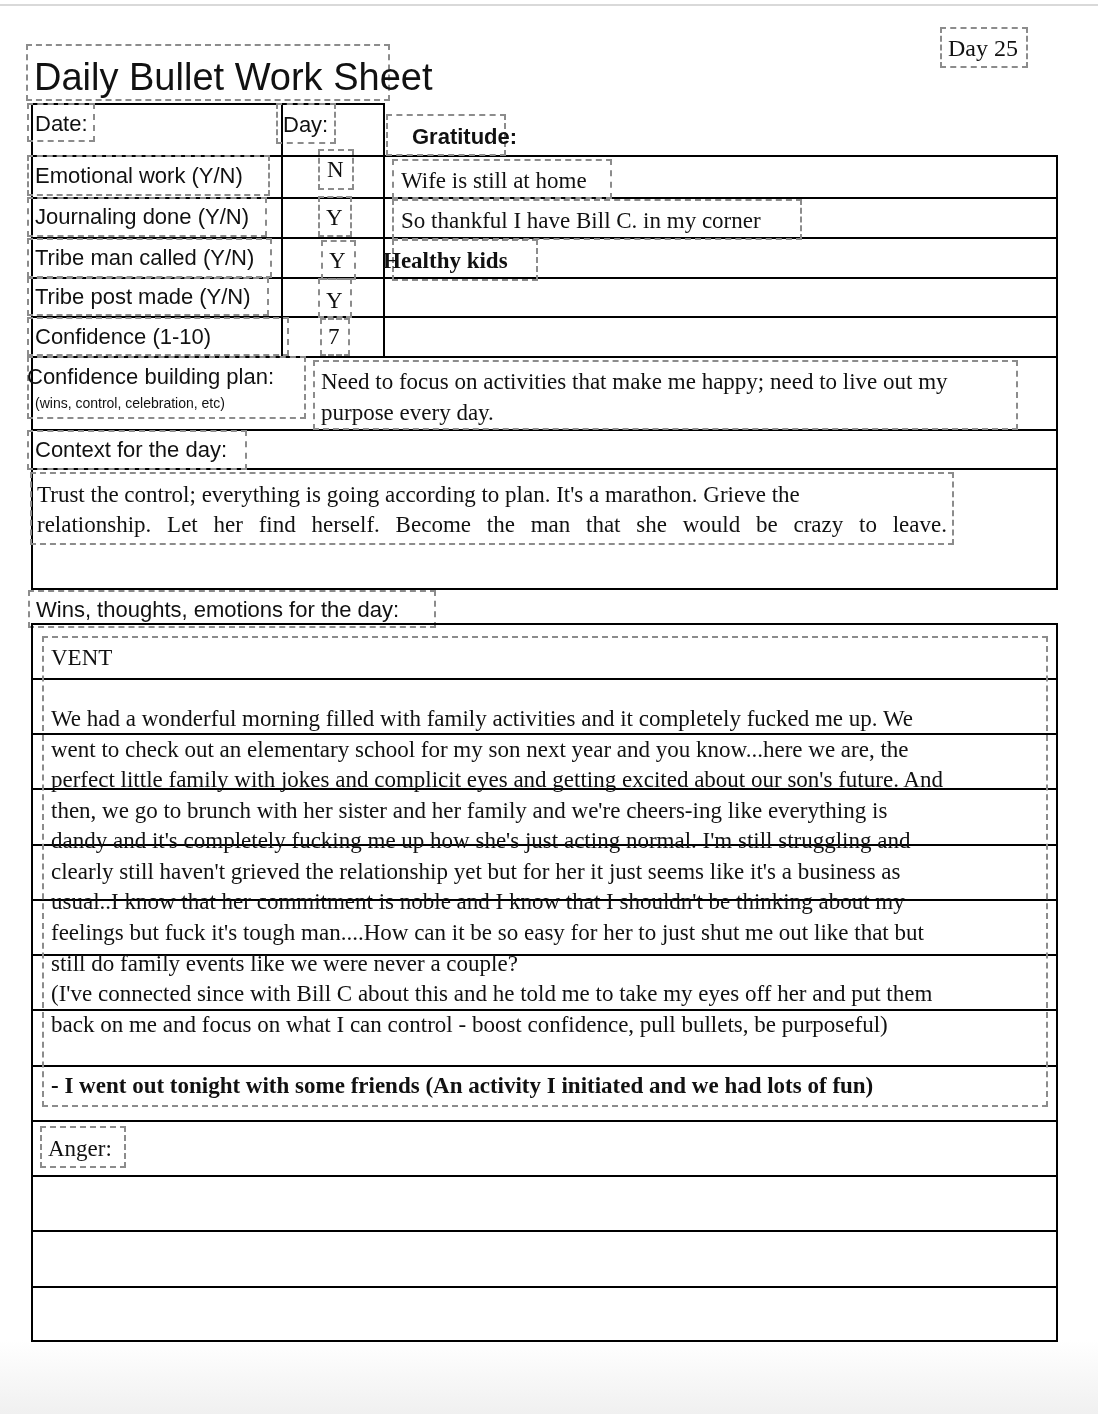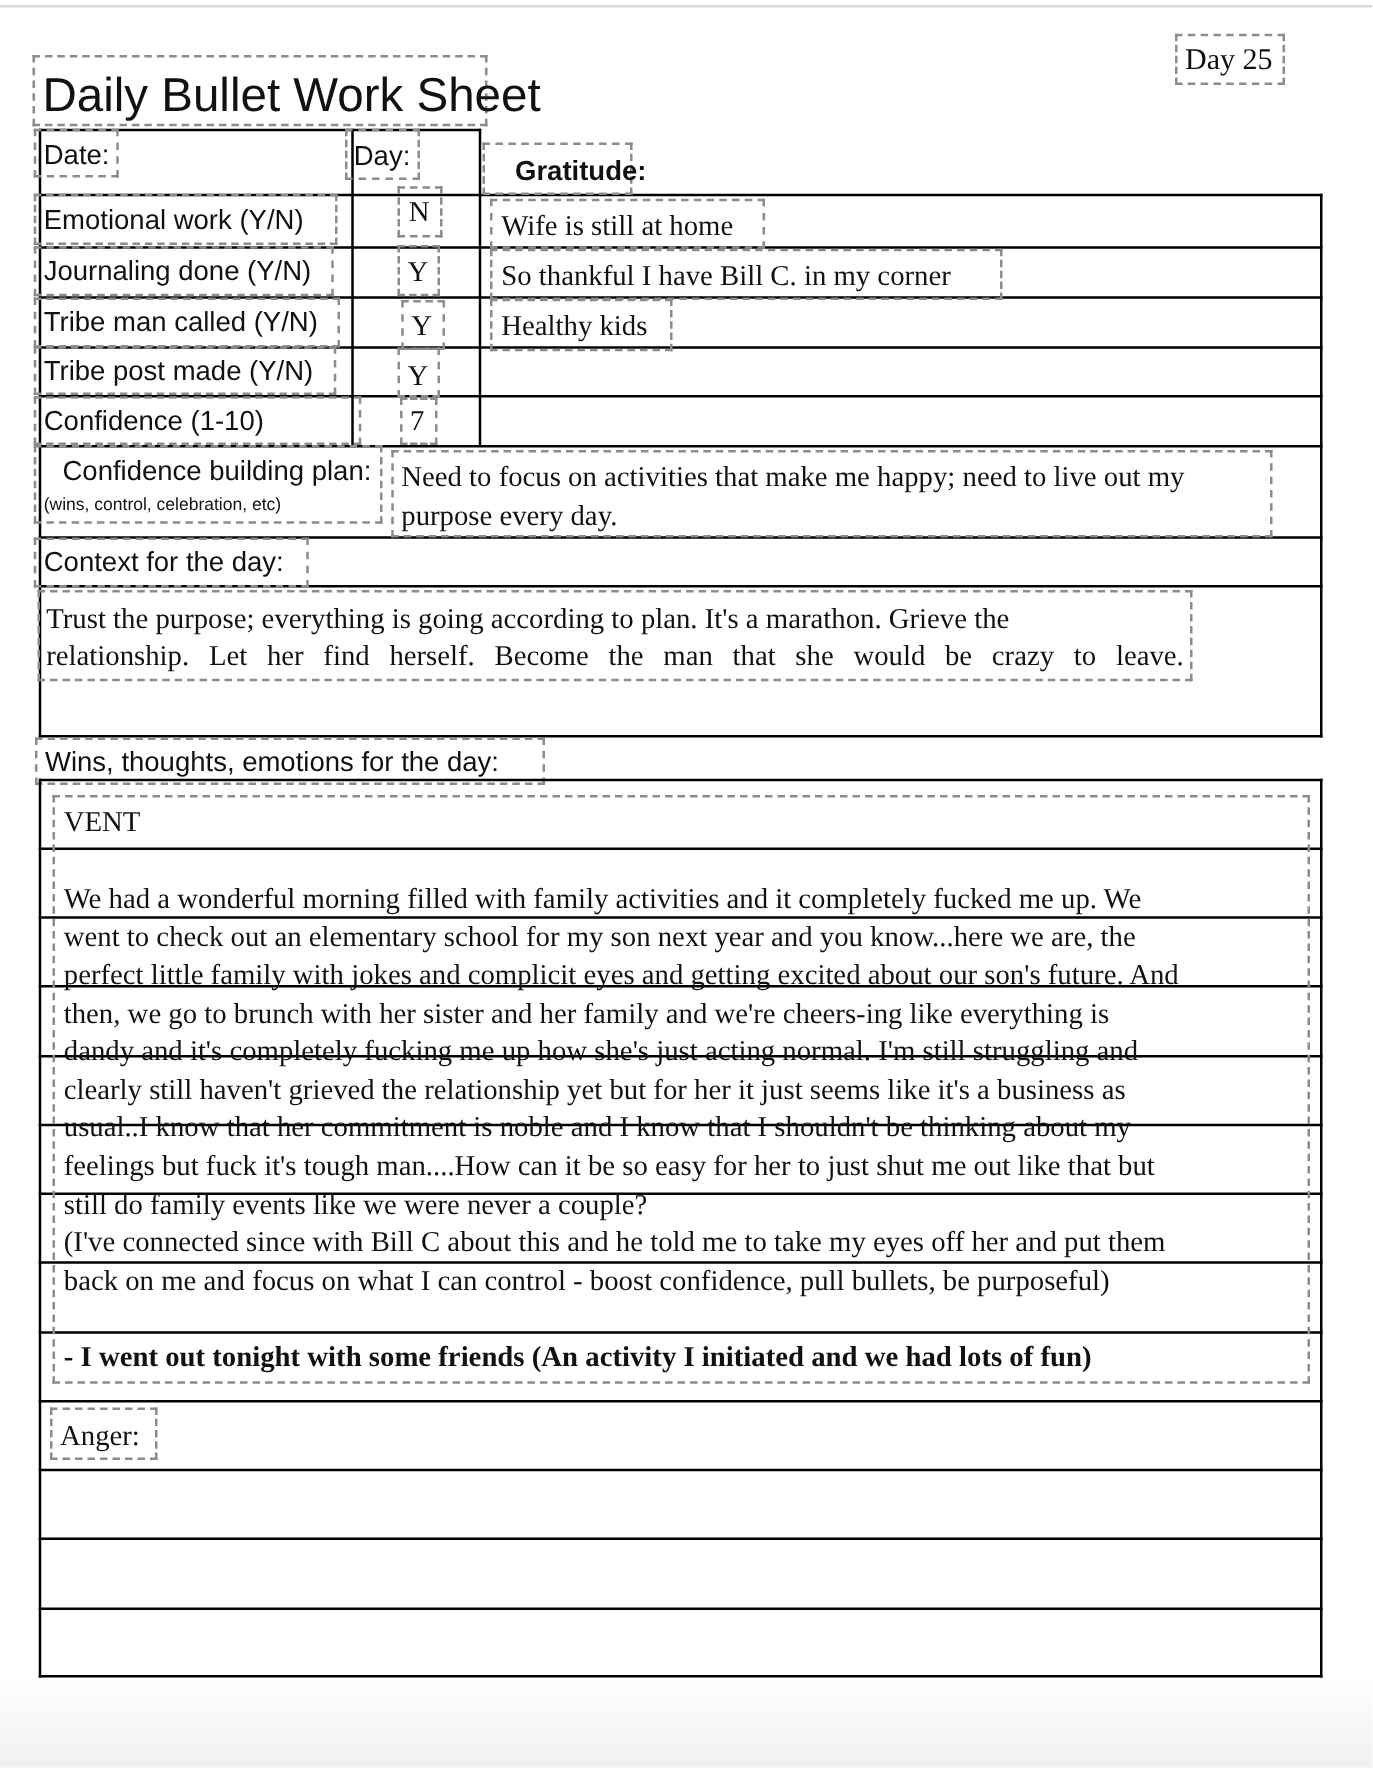--- a/index.html
+++ b/index.html
@@ -79,44 +79,44 @@
 <div class="dash" style="left:320px; top:318px; width:30px; height:38px;"></div>
 <div class="txt serif val" style="left:328px; top:325px;">7</div>
 
 <div class="dash" style="left:392px; top:159px; width:220px; height:40px;"></div>
 <div class="txt serif val" style="left:401px; top:169px;">Wife is still at home</div>
 
 <div class="dash" style="left:392px; top:199px; width:410px; height:41px;"></div>
 <div class="txt serif val" style="left:401px; top:209px;">So thankful I have Bill C. in my corner</div>
 
 <div class="dash" style="left:392px; top:239px; width:146px; height:42px;"></div>
-<div class="txt serif val" style="left:401px; top:249px;">Healthy kids</div>
+<div class="txt serif val" style="left:383px; top:249px;font-weight:bold;">Healthy kids</div>
 
 <div class="abs" style="left:392px; top:280px; width:660px; height:34px;"></div>
 <div class="abs" style="left:392px; top:320px; width:660px; height:34px;"></div>
 
 <div class="hl" style="left:31px; top:429px; width:1027px;"></div>
 <div class="vl" style="left:31px; top:356px; height:234px;"></div>
 
 <div class="dash" style="left:27px; top:356px; width:279px; height:63px;"></div>
-<div class="txt sans lbl" style="left:50px; top:366px;">Confidence building plan:</div>
+<div class="txt sans lbl" style="left:27px; top:366px;">Confidence building plan:</div>
 <div class="txt sans" style="left:35px; top:396px; font-size:14px;">(wins, control, celebration, etc)</div>
 
 <div class="dash" style="left:313px; top:360px; width:705px; height:70px;"></div>
 <div class="txt serif val" style="left:321px; top:370px;">Need to focus on activities that make me happy; need to live out my</div>
 <div class="txt serif val" style="left:321px; top:401px;">purpose every day.</div>
 
 <div class="hl" style="left:31px; top:468px; width:1027px;"></div>
 <div class="hl" style="left:31px; top:588px; width:1027px;"></div>
 
 <div class="dash" style="left:27px; top:430px; width:220px; height:40px;"></div>
 <div class="txt sans lbl" style="left:35px; top:439px;">Context for the day:</div>
 
 <div class="dash" style="left:30px; top:472px; width:924px; height:73px;"></div>
-<div class="txt serif val" style="left:37px; top:483px;">Trust the purpose; everything is going according to plan. It's a marathon. Grieve the</div>
+<div class="txt serif val" style="left:37px; top:483px;">Trust the control; everything is going according to plan. It's a marathon. Grieve the</div>
 <div class="txt serif val just" style="left:37px; top:513px; width:910px;">relationship. Let her find herself. Become the man that she would be crazy to leave.</div>
 
 <div class="dash" style="left:28px; top:590px; width:408px; height:38px;"></div>
 <div class="txt sans lbl" style="left:36px; top:599px;">Wins, thoughts, emotions for the day:</div>
 
 <div class="hl" style="left:31px; top:623px; width:1027px;"></div>
 <div class="vl" style="left:31px; top:623px; height:719px;"></div>
 <div class="vl" style="left:1056px; top:623px; height:719px;"></div>
 <div class="hl" style="left:31px; top:678px; width:1027px;"></div>
 <div class="hl" style="left:31px; top:733px; width:1027px;"></div>

